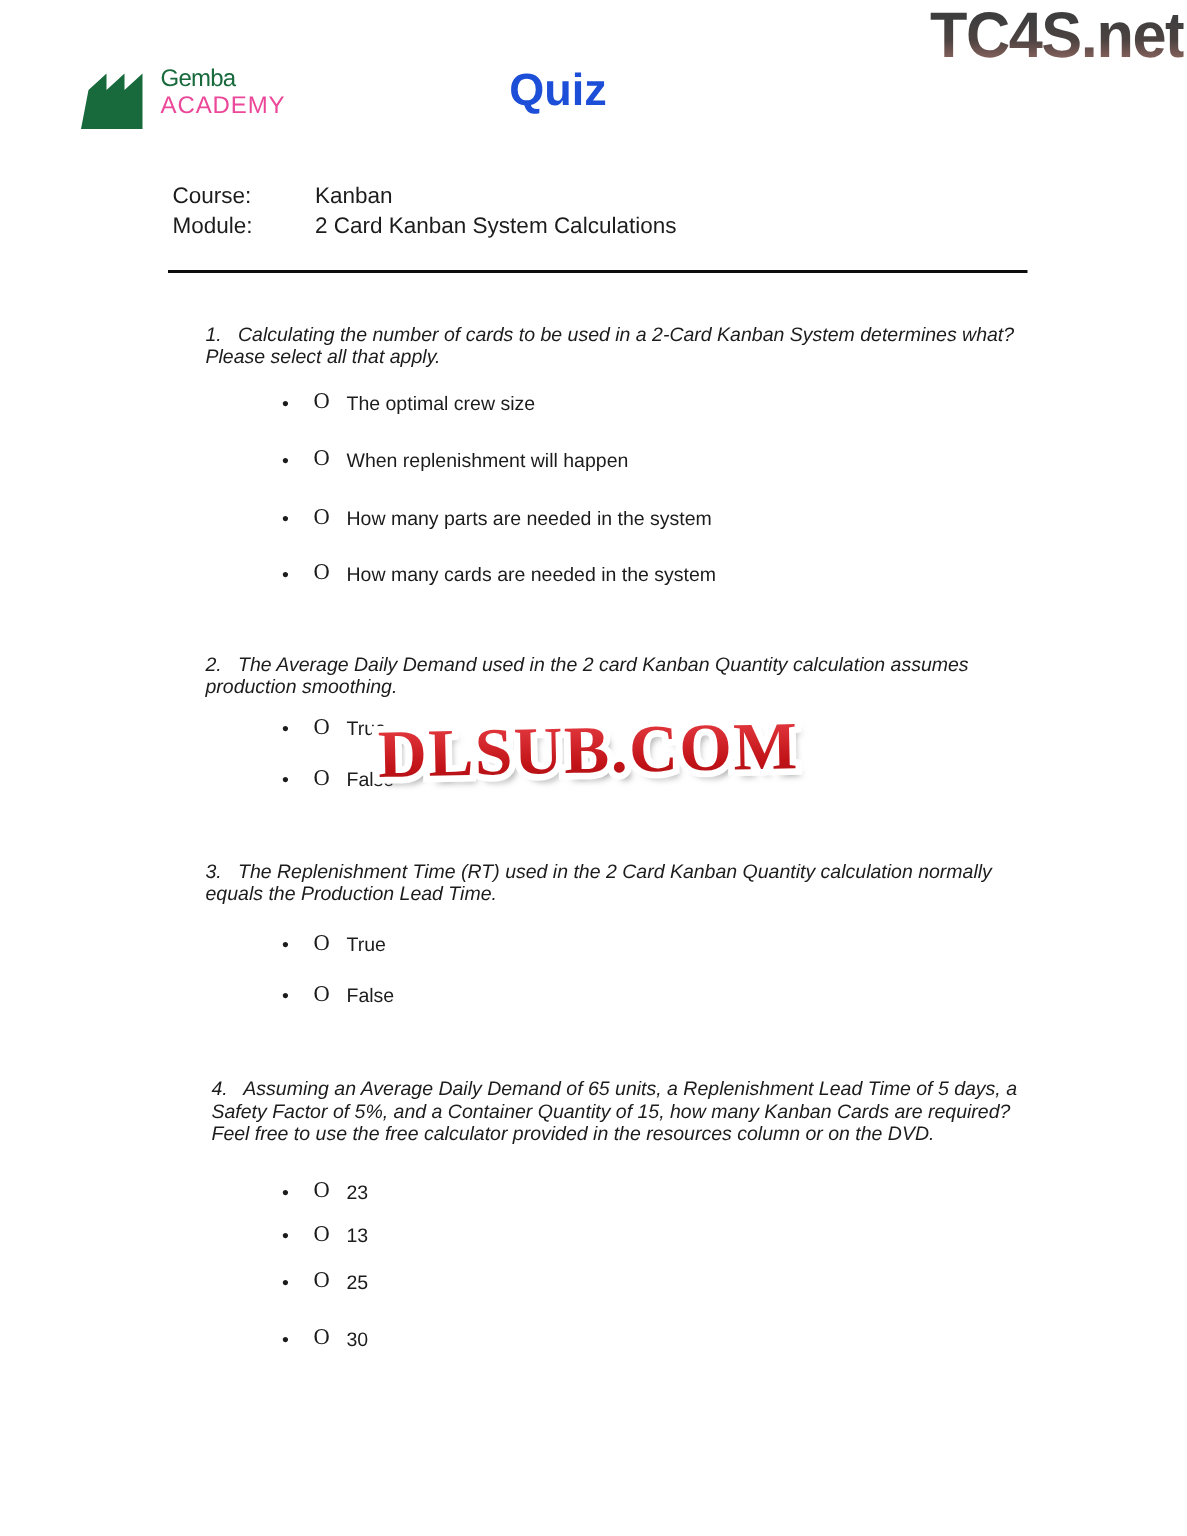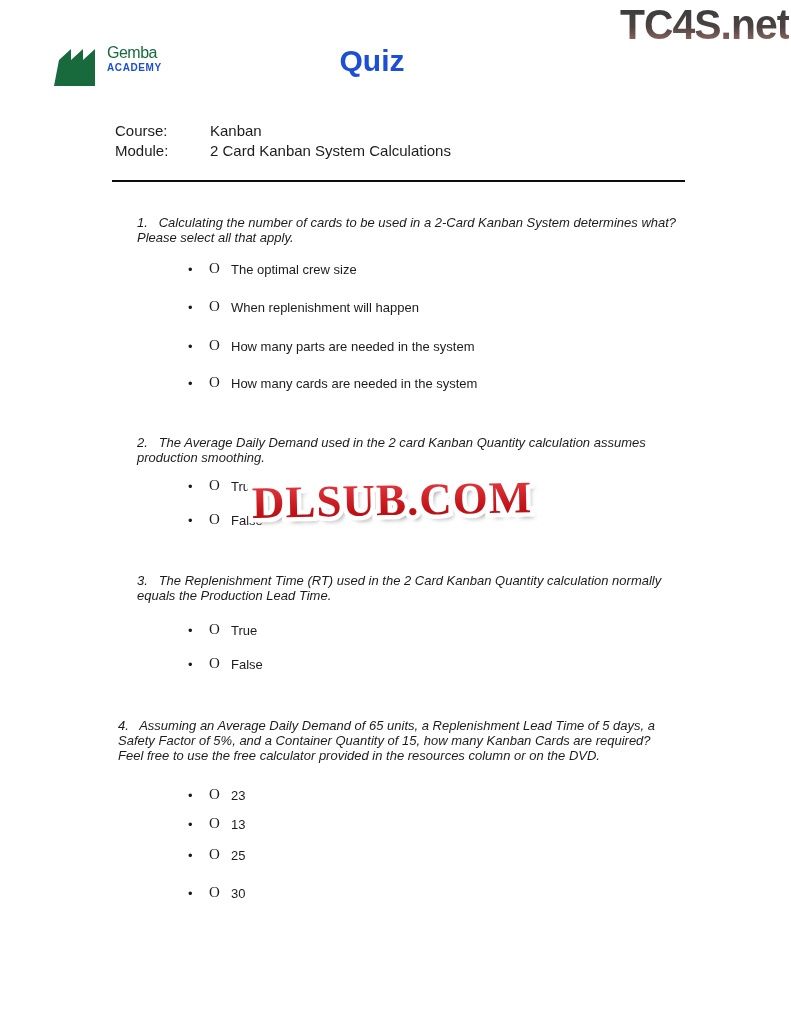--- a/index.html
+++ b/index.html
@@ -20,21 +20,21 @@
       background:linear-gradient(180deg,#3e3e3e 20%,#4c4341 55%,#9a6c66 95%);
       -webkit-background-clip:text;background-clip:text;color:transparent;
     }
   }
 
   
   .logo{position:absolute;left:52px;top:45px;display:flex;align-items:flex-start;}
   .logo svg{display:block;margin-top:1px;}
   .logo-text{margin-left:5px;line-height:1;}
   .logo-name{font-size:16px;font-weight:normal;color:#186a3d;letter-spacing:-.5px;display:block;}
-  .logo-sub{font-size:10px;font-weight:bold;color:#1d4ed8;letter-spacing:.6px;display:block;margin-top:2px;}
+  .logo-sub{font-size:16px;font-weight:normal;color:#ec4899;letter-spacing:.6px;display:block;margin-top:2px;}
 
   
   .title{
     position:absolute;left:0;top:44px;width:744px;text-align:center;
     font-size:30px;font-weight:bold;color:#1d4ed8;letter-spacing:0;
   }
 
   
   .meta{position:absolute;left:115px;top:121px;font-size:15px;line-height:20px;}
   .meta-row{display:flex;}
@@ -151,21 +151,21 @@
     <div class="q-line">3.   The Replenishment Time (RT) used in the 2 Card Kanban Quantity calculation normally</div>
     <div class="q-line">equals the Production Lead Time.</div>
   </div>
   <div class="opt" style="top:622px">
     <span class="dot">•</span><span class="radio">O</span><span class="lbl">True</span>
   </div>
   <div class="opt" style="top:656px">
     <span class="dot">•</span><span class="radio">O</span><span class="lbl">False</span>
   </div>
 
-  <div class="q" style="top:718px;left:118px">
+  <div class="q" style="top:718px;left:141px">
     <div class="q-line">4.   Assuming an Average Daily Demand of 65 units, a Replenishment Lead Time of 5 days, a</div>
     <div class="q-line">Safety Factor of 5%, and a Container Quantity of 15, how many Kanban Cards are required?</div>
     <div class="q-line">Feel free to use the free calculator provided in the resources column or on the DVD.</div>
   </div>
   <div class="opt" style="top:787px">
     <span class="dot">•</span><span class="radio">O</span><span class="lbl">23</span>
   </div>
   <div class="opt" style="top:816px">
     <span class="dot">•</span><span class="radio">O</span><span class="lbl">13</span>
   </div>

